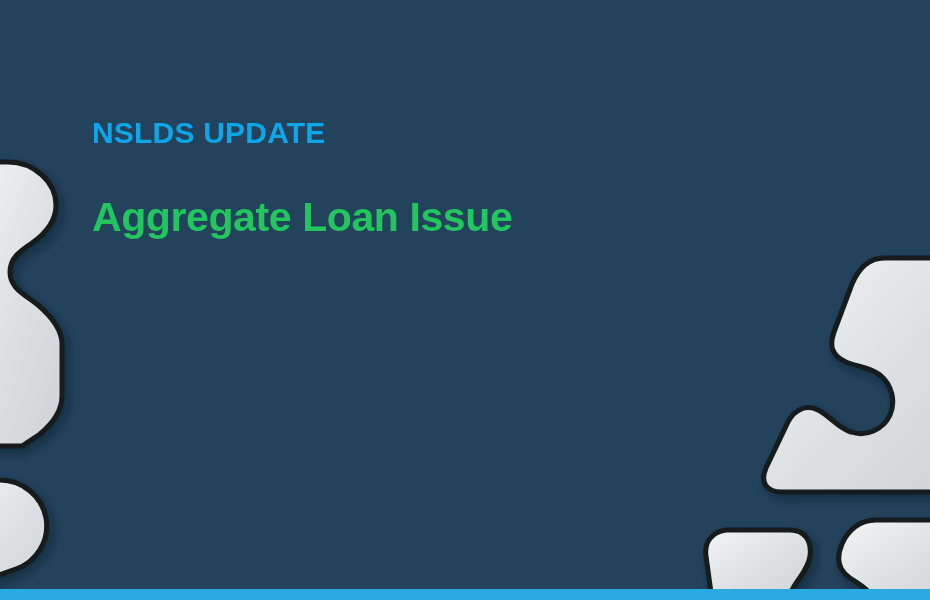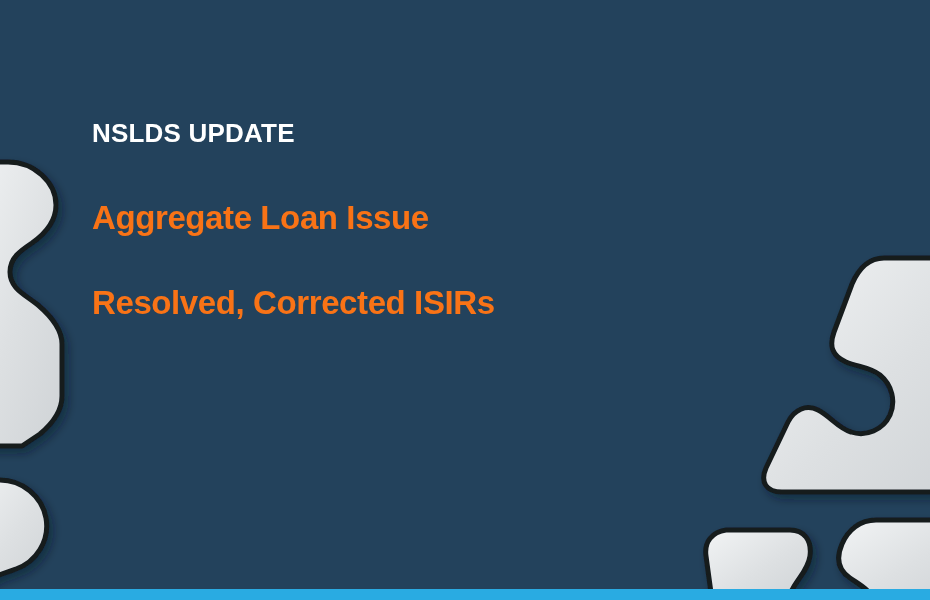--- a/index.html
+++ b/index.html
@@ -35,36 +35,36 @@
   
   #text-block {
     position: absolute;
     left: 92px;
     top: 118px;
     width: 740px;
     z-index: 5;
   }
 
   #eyebrow {
-    font-size: 26px;
+    font-size: 30px;
     font-weight: bold;
     letter-spacing: 0.2px;
-    color: #ffffff;
+    color: #0ea5e9;
     line-height: 30px;
     white-space: nowrap;
   }
 
   #headline {
     margin-top: 27px;
   }
 
   .headline-line {
-    font-size: 33px;
+    font-size: 41px;
     font-weight: bold;
-    color: #f97316;
+    color: #22c55e;
     line-height: 85px;
     letter-spacing: -0.4px;
     white-space: nowrap;
   }
 
   
   #bottom-bar {
     position: absolute;
     left: 0;
     bottom: 0;
@@ -148,20 +148,19 @@
                Z"></path>
     </g>
   </svg>
 
   <div id="text-block">
 
     <div id="eyebrow">NSLDS UPDATE</div>
 
     <div id="headline">
       <div class="headline-line">Aggregate Loan Issue</div>
-      <div class="headline-line">Resolved, Corrected ISIRs</div>
     </div>
 
   </div>
 
   <div id="bottom-bar"></div>
 
 </div>
 
 </body></html>

